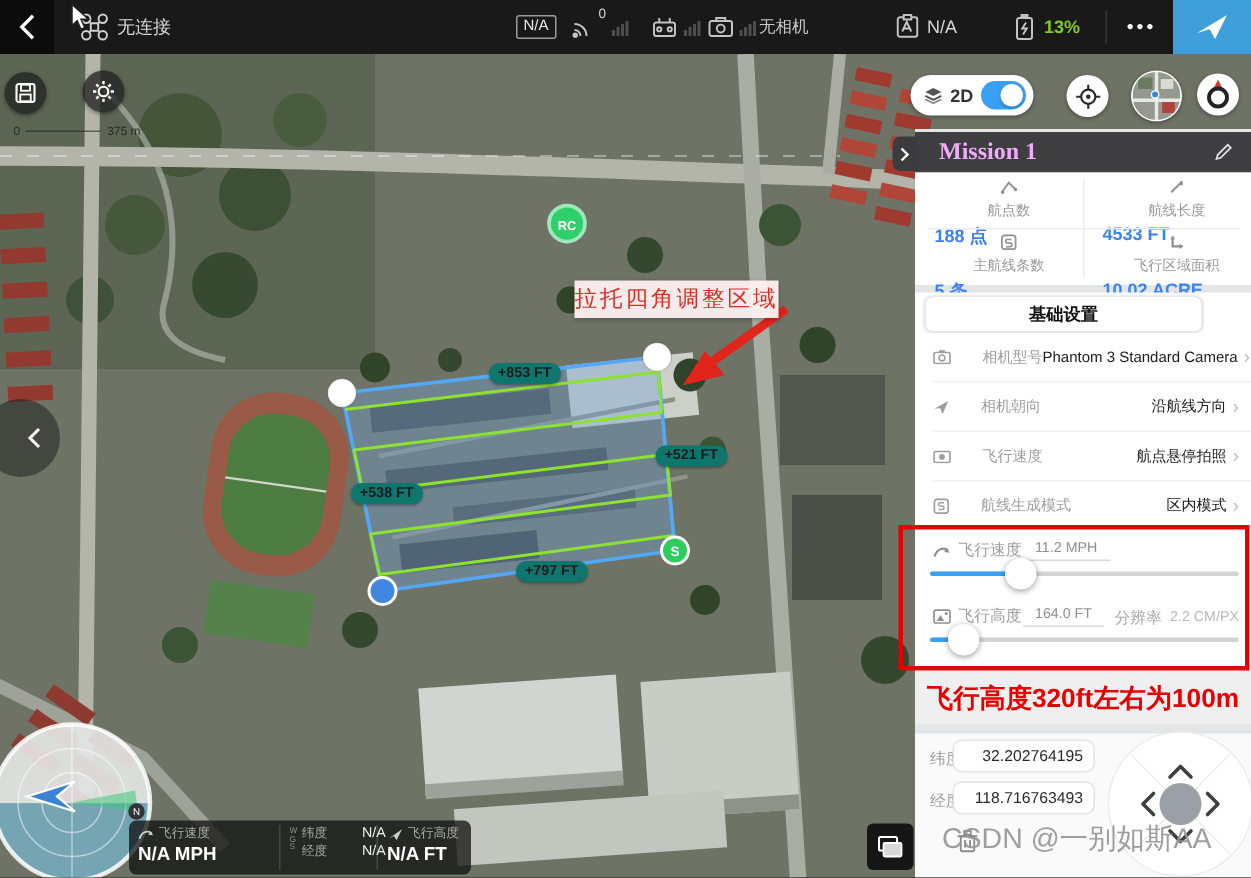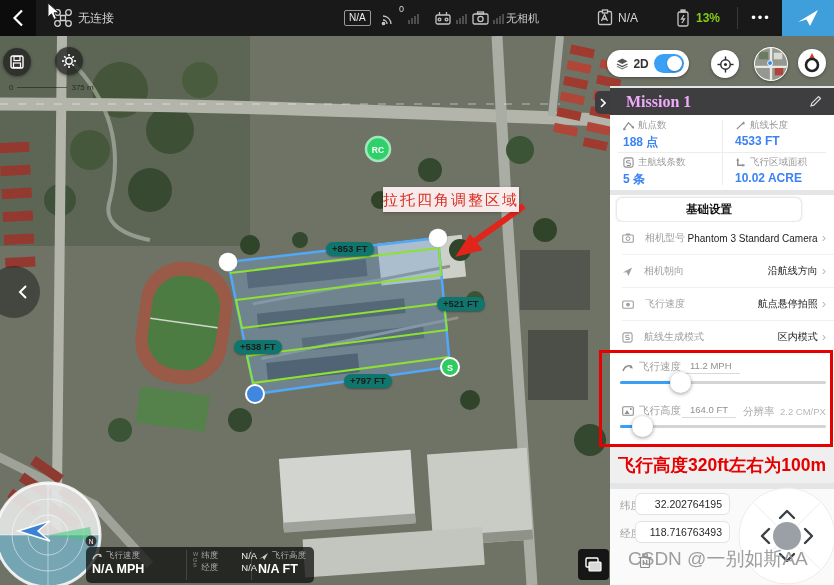--- a/index.html
+++ b/index.html
@@ -29,34 +29,34 @@
   #wgs{font-size:5.5px;color:#8f8f8f;line-height:5.5px;white-space:pre-line;margin-right:3px;margin-top:2px;}
   .trow{display:flex;justify-content:space-between;width:56px;}
   .trow .l{font-size:8.5px;color:#a9a9a9;}
   .trow .v{font-size:9.5px;color:#eee;}
   
   #panel{position:absolute;left:610px;top:86px;width:224px;height:499px;background:#e3e5e7;z-index:10;}
   #mission-header{position:absolute;left:0;top:2px;width:224px;height:27px;background:#3e3e40;display:flex;align-items:center;padding:0 12px 0 16px;}
   #mission-title{color:#f0abfc;font-size:16px;font-weight:bold;flex:1;font-family:Liberation Serif, serif;}
   #stats{position:absolute;left:0;top:29px;width:224px;height:75px;background:#fff;}
   .stat{position:absolute;width:112px;height:37px;padding:4px 0 0 13px;}
-  .stat .lab{font-size:9.5px;color:#9a9a9a;display:flex;align-items:center;gap:4px;}
+  .stat .lab{font-size:9.5px;color:#9a9a9a;display:flex;align-items:center;gap:4px;flex-direction:column;}
   .stat .val{font-size:12px;font-weight:bold;color:#3b82f6;margin-top:2px;}
   .stat-div-v{position:absolute;left:112px;top:5px;width:1px;height:65px;background:#ededed;}
   .stat-div-h{position:absolute;left:8px;top:37px;width:208px;height:1px;background:#ededed;}
   #pagedots{position:absolute;left:163px;top:88px;display:flex;gap:9px;}
   #pagedots i{width:5px;height:5px;border-radius:50%;background:#cfcfcf;display:block;}
   #pagedots i.on{background:#8a8a8a;}
   #tabswrap{position:absolute;left:0;top:109px;width:224px;height:27px;background:#fff;}
   #tabs{position:absolute;left:7px;top:3px;width:184px;height:23px;background:#ebebeb;border-radius:5px;display:flex;}
   .tab{flex:1;font-size:11.5px;display:flex;align-items:center;justify-content:center;color:#4a4a4a;}
   .tab.active{background:#fff;border-radius:5px;font-weight:bold;color:#111;box-shadow:0 0 3px rgba(0,0,0,.25);}
   #settings{position:absolute;left:0;top:136px;width:224px;height:130px;background:#fff;}
   .setrow{position:absolute;left:0;width:224px;height:32px;display:flex;align-items:center;padding:0 8px 0 12px;}
-  .setrow .lab{font-size:10px;color:#9e9e9e;display:flex;align-items:center;gap:11px;flex:1;white-space:nowrap;}
+  .setrow .lab{font-size:10px;color:#9e9e9e;display:flex;align-items:center;gap:21px;flex:1;white-space:nowrap;}
   .setrow .val{font-size:10px;color:#1c1c1c;white-space:nowrap;}
   .setrow .chev{color:#bcbcbc;font-size:13px;margin-left:4px;line-height:10px;}
   .setdiv{position:absolute;left:12px;width:212px;height:1px;background:#f1f1f1;}
   #sliders{position:absolute;left:0;top:266px;width:224px;height:95px;background:#fff;}
   .slab{font-size:10.5px;color:#9e9e9e;display:flex;align-items:center;gap:5px;position:absolute;}
   .sval{font-size:9.5px;color:#8f8f8f;border-bottom:1px solid #d9d9d9;padding:0 8px 2px;position:absolute;}
   .track{position:absolute;left:10px;width:206px;height:3px;border-radius:2px;background:#d4d4d4;}
   .track .fill{height:3px;border-radius:2px;background:#3aa0f5;}
   .knob{position:absolute;width:21px;height:21px;border-radius:50%;background:#fff;box-shadow:0 1px 4px rgba(0,0,0,.4);}
   #rednote{position:absolute;left:0;top:361px;width:224px;height:36px;background:#efefef;color:#e60000;font-size:17.5px;font-weight:bold;text-align:center;line-height:36px;white-space:nowrap;}
@@ -179,21 +179,21 @@
     <text x="378" y="153" text-anchor="middle" font-size="8.5" font-weight="bold" fill="#fff">RC</text>
 
     <g>
       <line x1="524" y1="206" x2="472" y2="243" stroke="#e1251b" stroke-width="6"></line>
       <polygon points="455,257 470,234 483,250" fill="#e1251b"></polygon>
     </g>
   </svg>
 
   <div class="pill" style="left:326px;top:242px;">+853 FT</div>
   <div class="pill" style="left:437px;top:297px;">+521 FT</div>
-  <div class="pill" style="left:234px;top:340px;">+538 FT</div>
+  <div class="pill" style="left:234px;top:322px;">+538 FT</div>
   <div class="pill" style="left:344px;top:374px;">+797 FT</div>
 
   <div id="annotation-box">拉托四角调整区域</div>
 
   <div id="scalebar">
     <span>0</span>
     <span class="line"></span>
     <span>375 m</span>
   </div>
 

